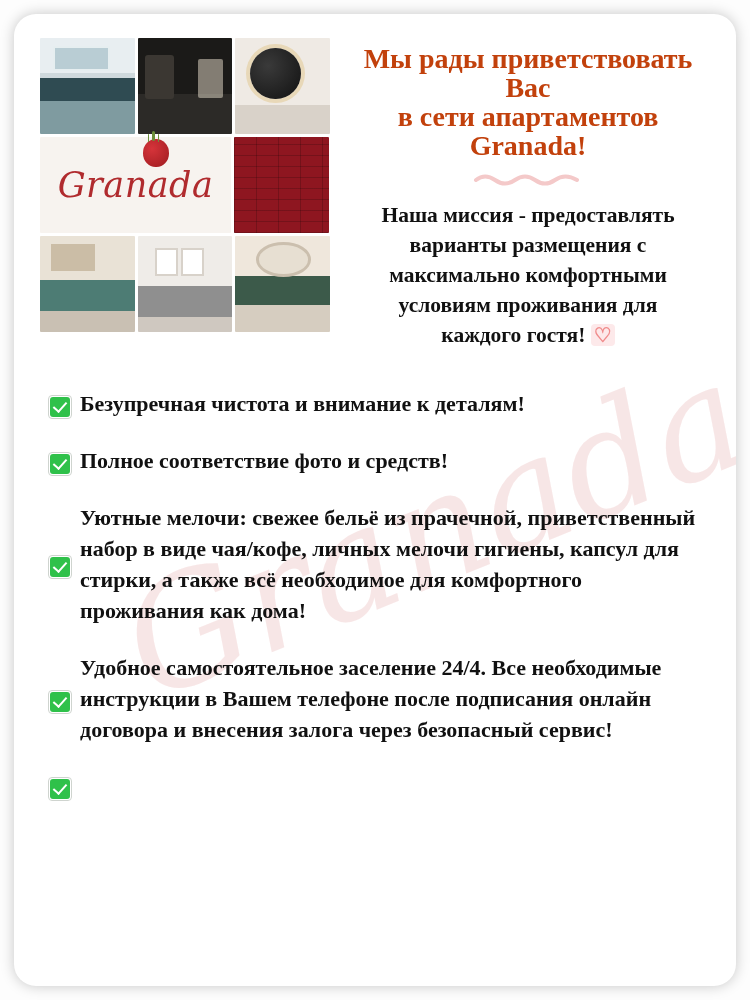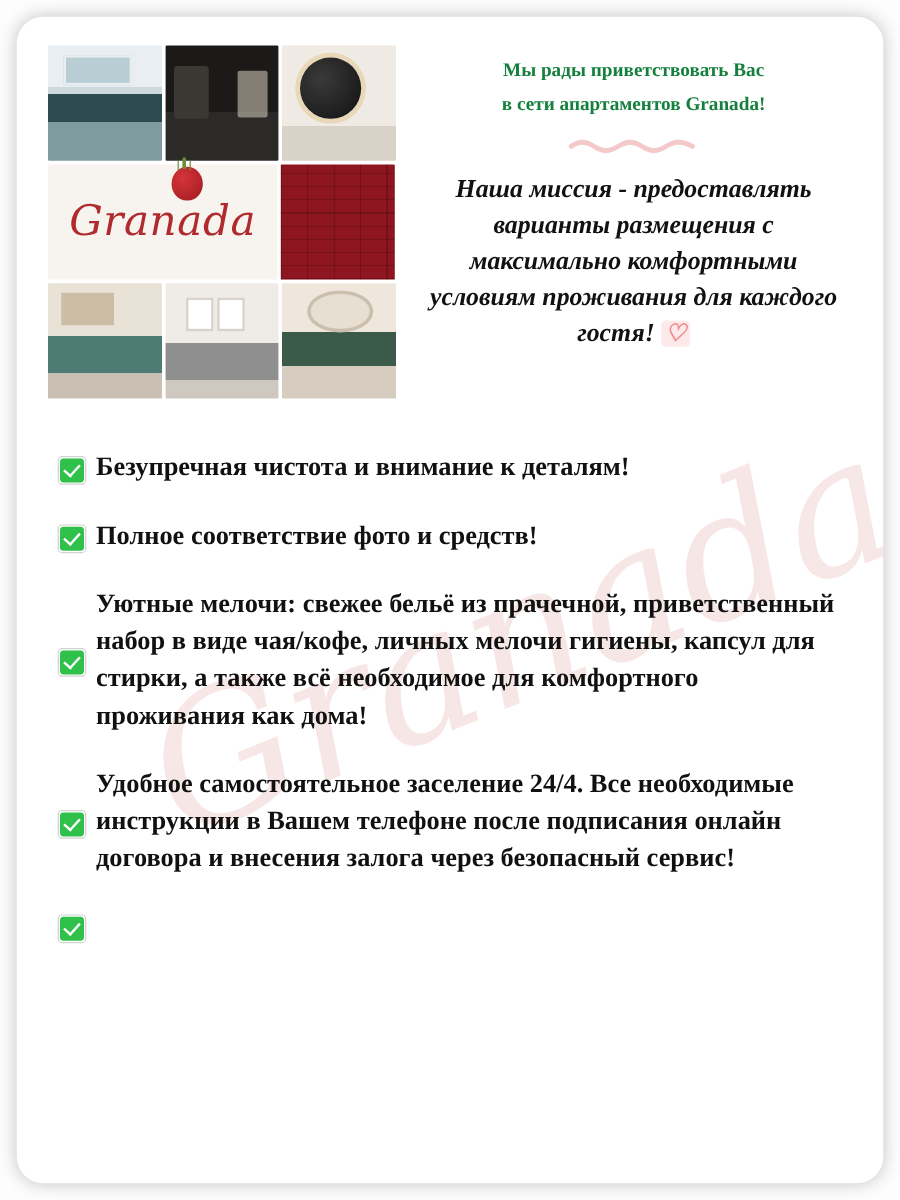--- a/index.html
+++ b/index.html
@@ -151,39 +151,38 @@
   .headline {
     font-family: "DejaVu Serif", serif;
     font-style: italic;
     font-weight: bold;
     font-size: 30px;
     color: #1a1a1a;
     margin: 6px 0 14px 0;
     letter-spacing: .4px;
   }
   .intro-p {
-    font-size: 16px;
+    font-size: 28px;
     line-height: 29px;
-    color: #15803d;
+    color: #c2410c;
     margin: 0 4px;
     font-weight: 600;
   }
   .squiggle {
     display: block;
     margin: 12px auto 14px auto;
     width: 110px;
     height: 14px;
   }
   .mission {
     font-size: 21.5px;
     line-height: 30px;
     color: #111;
     margin: 0 12px;
     font-weight: 600;
-    font-style: italic;
   }
   .heart {
     display: inline-block;
     color: #f08b8b;
     font-size: 20px;
     background: #fde9ea;
     border-radius: 4px;
     padding: 0 3px;
     line-height: 22px;
   }

